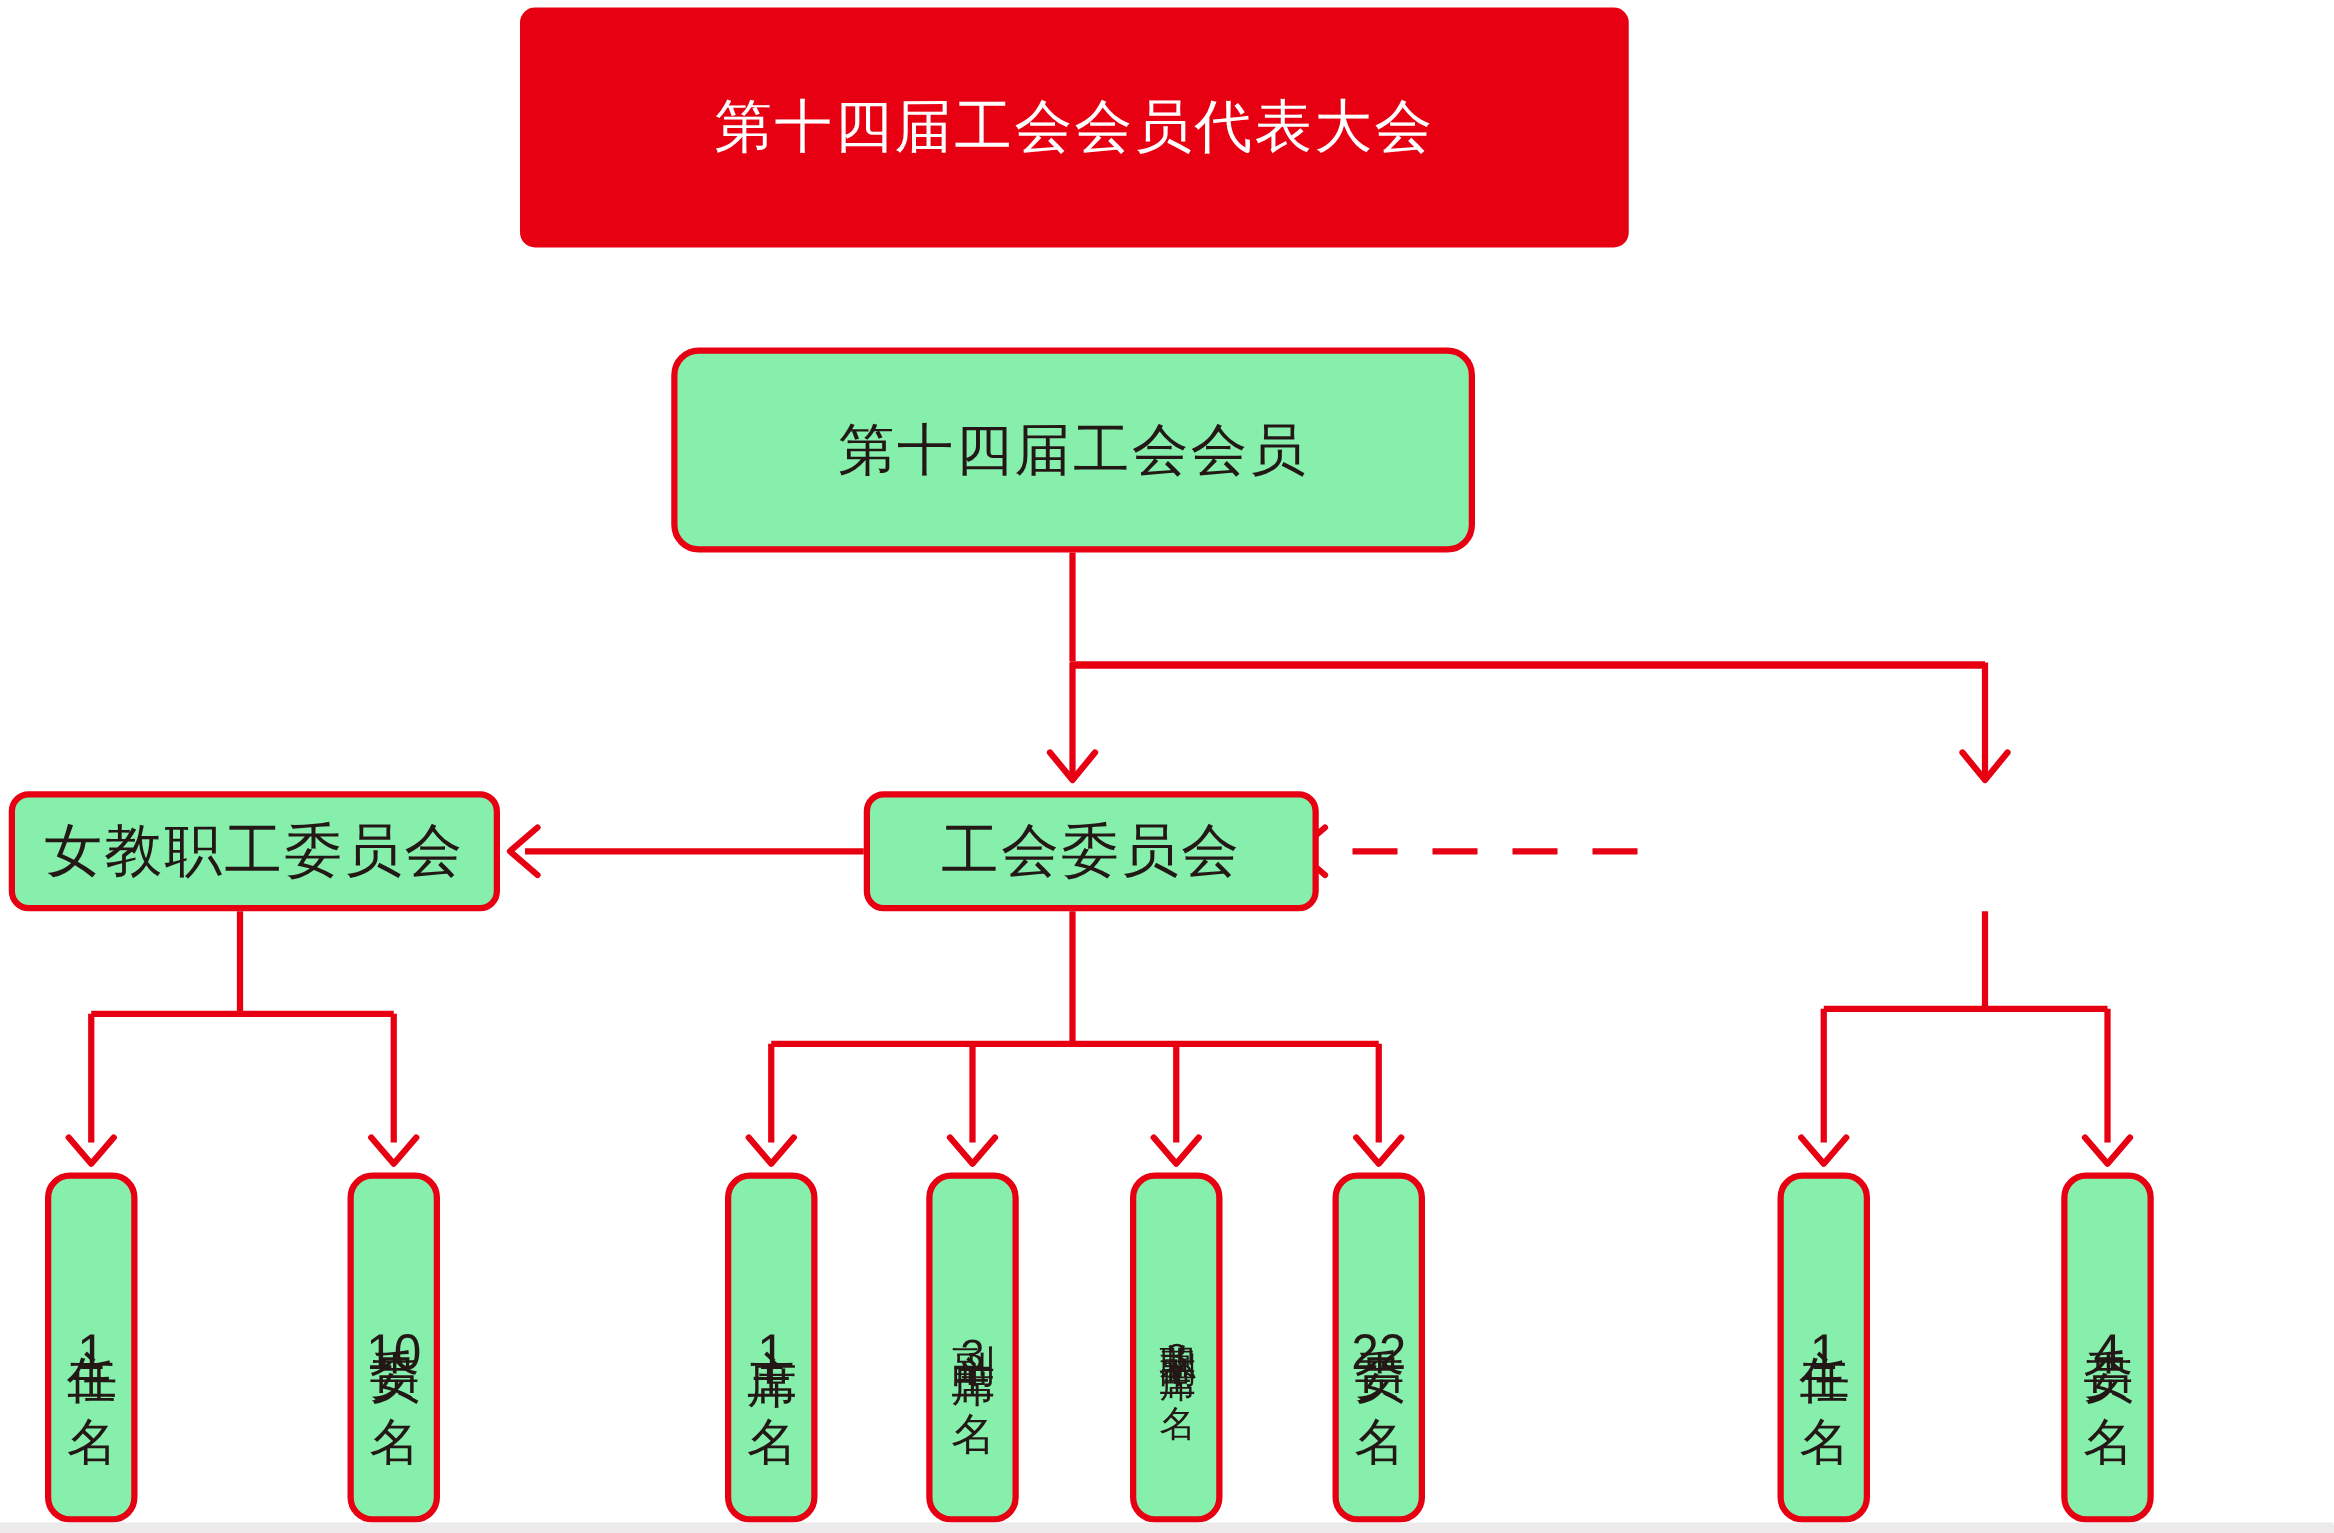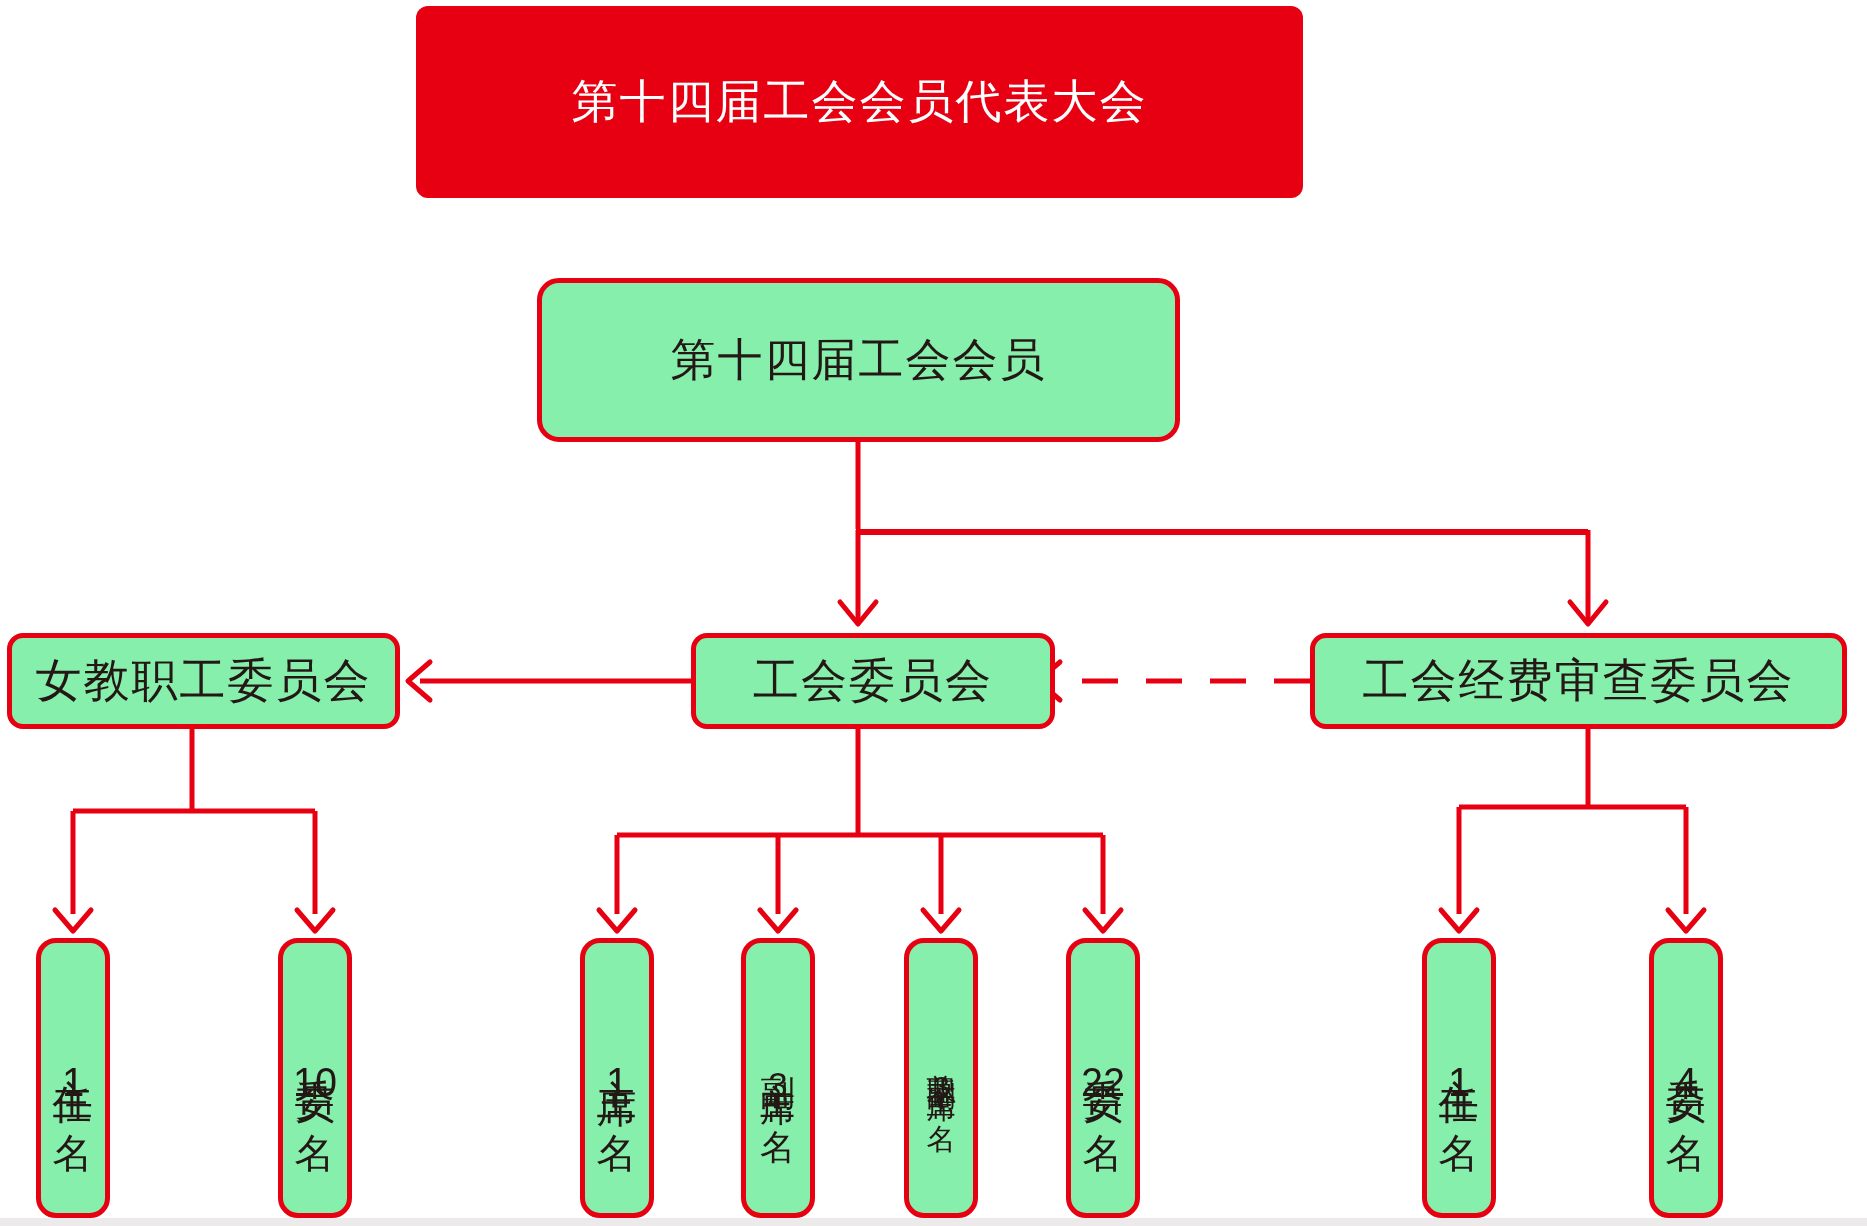--- a/index.html
+++ b/index.html
@@ -156,23 +156,20 @@
   </div>
 
   <div class="box mid-box mid-women">
     <span>女教职工委员会</span>
   </div>
 
   <div class="box mid-box mid-union">
     <span>工会委员会</span>
   </div>
 
-  <div class="box mid-box mid-audit">
-    <span>工会经费审查委员会</span>
-  </div>
 
   <div class="box leaf leaf-1">
     <span class="vtext"><span>主任</span><span class="tcy">1</span><span>名</span></span>
   </div>
 
   <div class="box leaf leaf-2">
     <span class="vtext"><span>委员</span><span class="tcy">10</span><span>名</span></span>
   </div>
 
   <div class="box leaf leaf-3">

